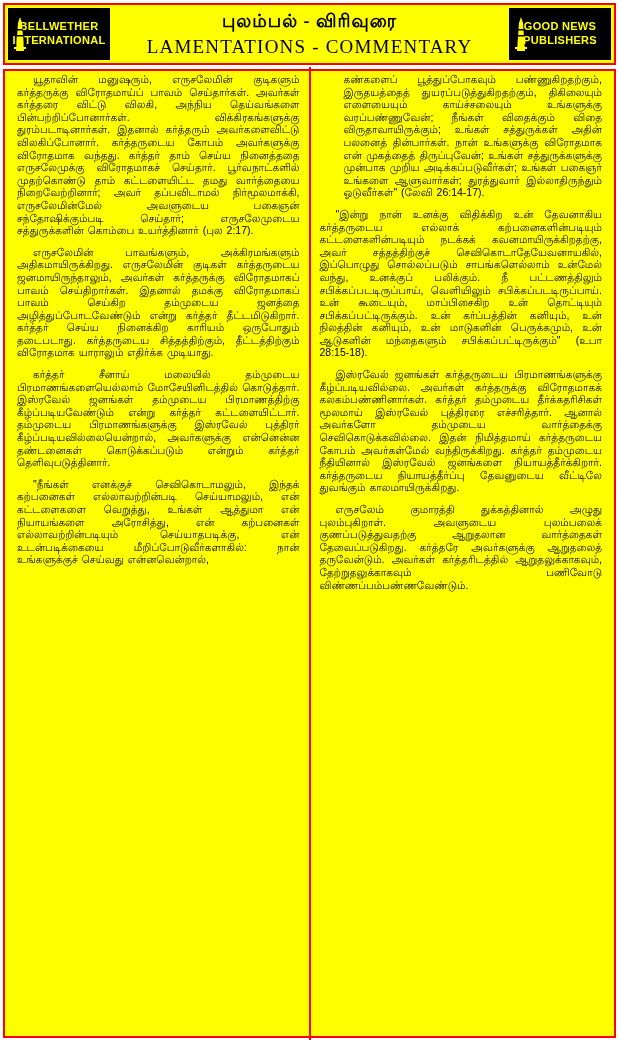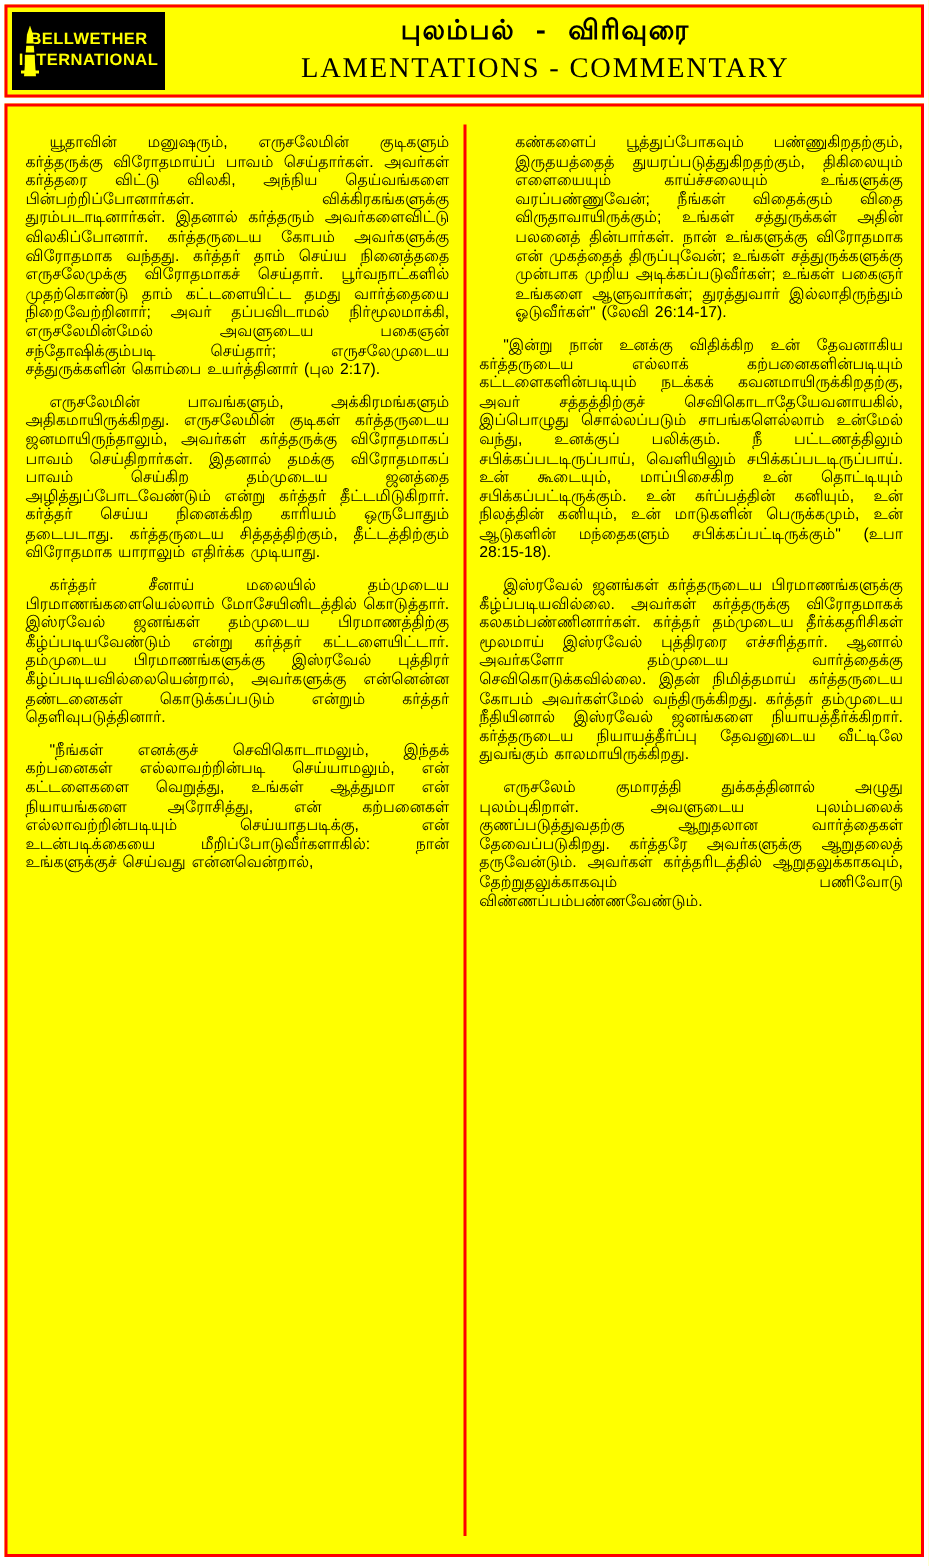--- a/index.html
+++ b/index.html
@@ -68,37 +68,37 @@
     flex-direction: column;
     align-items: center;
     justify-content: center;
     color: #000000;
   }
   .title-ta {
     font-size: 18px;
     font-weight: bold;
     letter-spacing: 1px;
     margin-bottom: 2px;
-    font-family: Liberation Mono, monospace;
+    font-family: Liberation Serif, serif;
   }
   .title-en {
     font-size: 19px;
     font-weight: normal;
     letter-spacing: 1.2px;
     font-family: "Liberation Serif", serif;
   }
   
   .body-frame {
     margin: 4px 3px 3px 3px;
     border: 2px solid #ff0000;
     background: #ffff00;
     box-sizing: border-box;
     height: 969px;
     display: flex;
-    padding: 18px 5px;
+    padding: 2px 5px;
   }
   .column {
     flex: 1 1 50%;
     box-sizing: border-box;
     padding: 0 7px;
     color: #000000;
     font-size: 10.5px;
     line-height: 12.6px;
     text-align: justify;
     overflow: hidden;
@@ -136,20 +136,32 @@
         <span class="l1">BELLWETHER</span>
         <span class="l2">INTERNATIONAL</span>
       </div>
     </div>
 
     <div class="title-box">
       <div class="title-ta">புலம்பல் - விரிவுரை</div>
       <div class="title-en">LAMENTATIONS - COMMENTARY</div>
     </div>
 
+    <div class="logo-box">
+      <div class="logo-inner">
+        <svg class="logo-glyph" viewBox="0 0 16 34">
+          <polygon points="8,0 10,6 12,34 4,34 6,6" fill="#ffff00"></polygon>
+          <rect x="2" y="30" width="12" height="2" fill="#ffff00"></rect>
+          <rect x="5" y="12" width="6" height="1.5" fill="#000000"></rect>
+          <rect x="4" y="18" width="8" height="1.5" fill="#000000"></rect>
+        </svg>
+        <span class="l1">GOOD NEWS</span>
+        <span class="l2">PUBLISHERS</span>
+      </div>
+    </div>
 
   </div>
 
   <div class="body-frame">
 
     <div class="column">
       <p class="para">யூதாவின் மனுஷரும், எருசலேமின் குடிகளும் கர்த்தருக்கு விரோதமாய்ப் பாவம் செய்தார்கள். அவர்கள் கர்த்தரை விட்டு விலகி, அந்நிய தெய்வங்களை பின்பற்றிப்போனார்கள். விக்கிரகங்களுக்கு துரம்படாடினார்கள். இதனால் கர்த்தரும் அவர்களைவிட்டு விலகிப்போனார். கர்த்தருடைய கோபம் அவர்களுக்கு விரோதமாக வந்தது. கர்த்தர் தாம் செய்ய நினைத்ததை எருசலேமுக்கு விரோதமாகச் செய்தார். பூர்வநாட்களில் முதற்கொண்டு தாம் கட்டளையிட்ட தமது வார்த்தையை நிறைவேற்றினார்; அவர் தப்பவிடாமல் நிர்மூலமாக்கி, எருசலேமின்மேல் அவளுடைய பகைஞன் சந்தோஷிக்கும்படி செய்தார்; எருசலேமுடைய சத்துருக்களின் கொம்பை உயர்த்தினார் (புல 2:17).</p>
       <p class="para">எருசலேமின் பாவங்களும், அக்கிரமங்களும் அதிகமாயிருக்கிறது. எருசலேமின் குடிகள் கர்த்தருடைய ஜனமாயிருந்தாலும், அவர்கள் கர்த்தருக்கு விரோதமாகப் பாவம் செய்திறார்கள். இதனால் தமக்கு விரோதமாகப் பாவம் செய்கிற தம்முடைய ஜனத்தை அழித்துப்போடவேண்டும் என்று கர்த்தர் தீட்டமிடுகிறார். கர்த்தர் செய்ய நினைக்கிற காரியம் ஒருபோதும் தடைபடாது. கர்த்தருடைய சித்தத்திற்கும், தீட்டத்திற்கும் விரோதமாக யாராலும் எதிர்க்க முடியாது.</p>
       <p class="para">கர்த்தர் சீனாய் மலையில் தம்முடைய பிரமாணங்களையெல்லாம் மோசேயினிடத்தில் கொடுத்தார். இஸ்ரவேல் ஜனங்கள் தம்முடைய பிரமாணத்திற்கு கீழ்ப்படியவேண்டும் என்று கர்த்தர் கட்டளையிட்டார். தம்முடைய பிரமாணங்களுக்கு இஸ்ரவேல் புத்திரர் கீழ்ப்படியவில்லையென்றால், அவர்களுக்கு என்னென்ன தண்டனைகள் கொடுக்கப்படும் என்றும் கர்த்தர் தெளிவுபடுத்தினார்.</p>
       <p class="para">"நீங்கள் எனக்குச் செவிகொடாமலும், இந்தக் கற்பனைகள் எல்லாவற்றின்படி செய்யாமலும், என் கட்டளைகளை வெறுத்து, உங்கள் ஆத்துமா என் நியாயங்களை அரோசித்து, என் கற்பனைகள் எல்லாவற்றின்படியும் செய்யாதபடிக்கு, என் உடன்படிக்கையை மீறிப்போடுவீர்களாகில்: நான் உங்களுக்குச் செய்வது என்னவென்றால்,</p>

